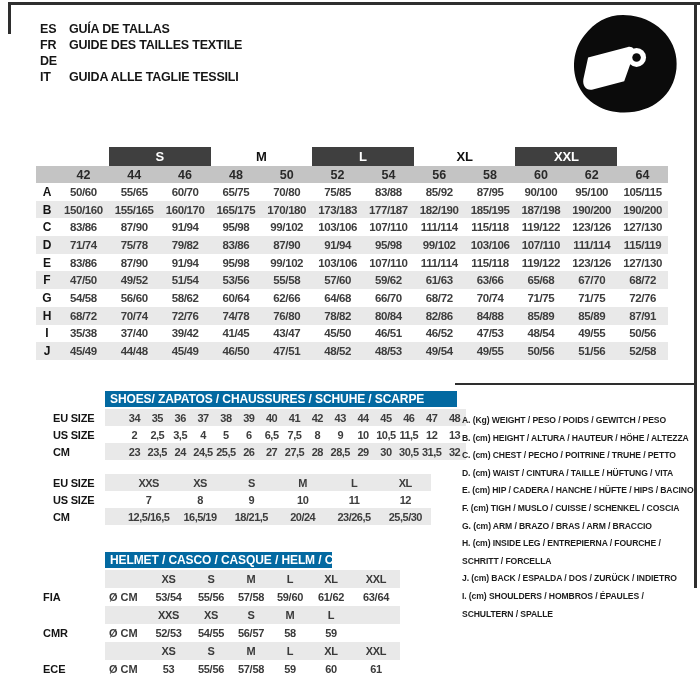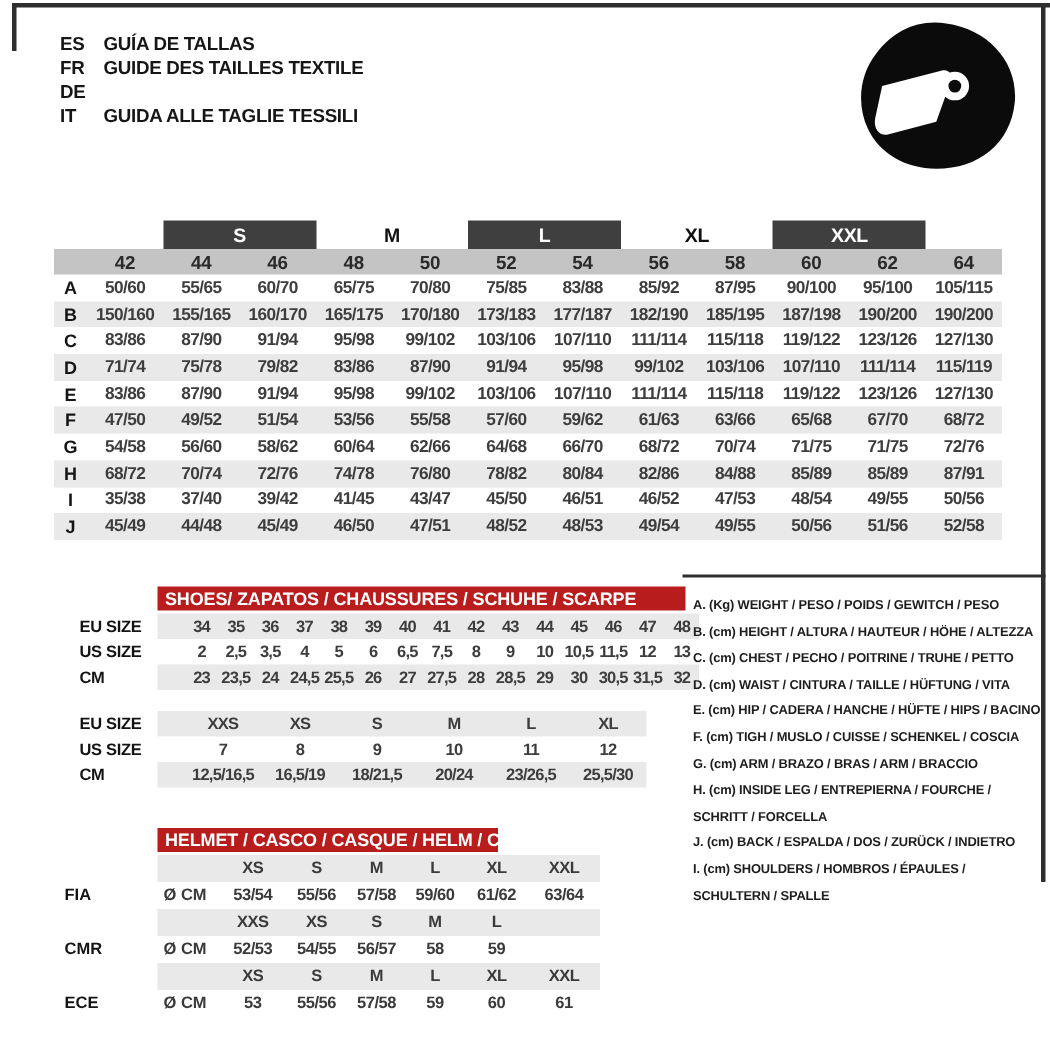--- a/index.html
+++ b/index.html
@@ -34,21 +34,21 @@
   .sizes-row{height:17px;background:#c4c4c4;}
   .size-tick{display:flex;align-items:center;justify-content:center;font-size:12.5px;font-weight:bold;color:#2a2a2a;}
   .t-row{display:grid;grid-template-columns:22px repeat(12,1fr);height:17.7px;}
   .t-row.shaded{background:#e9e9e9;}
   .row-label{display:flex;align-items:center;justify-content:center;font-size:12px;font-weight:bold;color:#151515;}
   .cell{display:flex;align-items:center;justify-content:center;font-size:11.5px;font-weight:bold;
         color:#3d3d3d;letter-spacing:-0.4px;white-space:nowrap;}
 
   
   .section{position:absolute;left:36px;}
-  .sec-bar{margin-left:69px;background:#b91c1c;color:#ffffff;font-size:12px;font-weight:bold;
+  .sec-bar{margin-left:69px;background:#0369a1;color:#ffffff;font-size:12px;font-weight:bold;
            height:16px;line-height:16px;padding-left:5px;letter-spacing:-0.1px;box-sizing:border-box;white-space:nowrap;}
   .sec-rows{margin-top:2px;}
   .srow{position:relative;height:17px;}
   .srow-label{position:absolute;left:5px;top:0;height:17px;display:flex;align-items:center;
               font-size:11px;font-weight:bold;color:#141414;letter-spacing:-0.2px;padding-left:12px;}
   .stripe{margin-left:69px;height:17px;display:grid;padding-left:18px;}
   .srow.shaded .stripe{background:#e9e9e9;}
   #shoes{top:391px;}  #shoes .sec-bar{width:352px;}
   .shoes-stripe{width:343px;grid-template-columns:repeat(15,1fr);}
   #gloves{top:472px;} #gloves .sec-bar{width:278px;}
@@ -61,21 +61,21 @@
   .hrow-label{position:absolute;left:7px;top:0;height:18px;display:flex;align-items:center;
               font-size:11px;font-weight:bold;color:#141414;}
   .helm-stripe{margin-left:69px;width:295px;height:18px;display:grid;
                grid-template-columns:42px 43px 42px 38px 40px 42px 48px;}
   .hrow.shaded .helm-stripe{background:#e9e9e9;}
   .hunit{display:flex;align-items:center;padding-left:4px;font-size:11px;font-weight:bold;color:#3a3a3a;}
   .hcell{display:flex;align-items:center;justify-content:center;font-size:11px;font-weight:bold;
          color:#3a3a3a;letter-spacing:-0.3px;white-space:nowrap;}
 
   
-  .legend{position:absolute;left:462px;top:395px;width:238px;}
+  .legend{position:absolute;left:462px;top:412px;width:238px;}
   .legend-line{font-size:8.6px;font-weight:bold;color:#1d1d1d;line-height:17.6px;
                white-space:nowrap;letter-spacing:-0.1px;}
 </style>
 </head>
 <body>
 
 <div class="canvas">
 
   <div class="frame-top"></div>
   <div class="frame-corner"></div>

